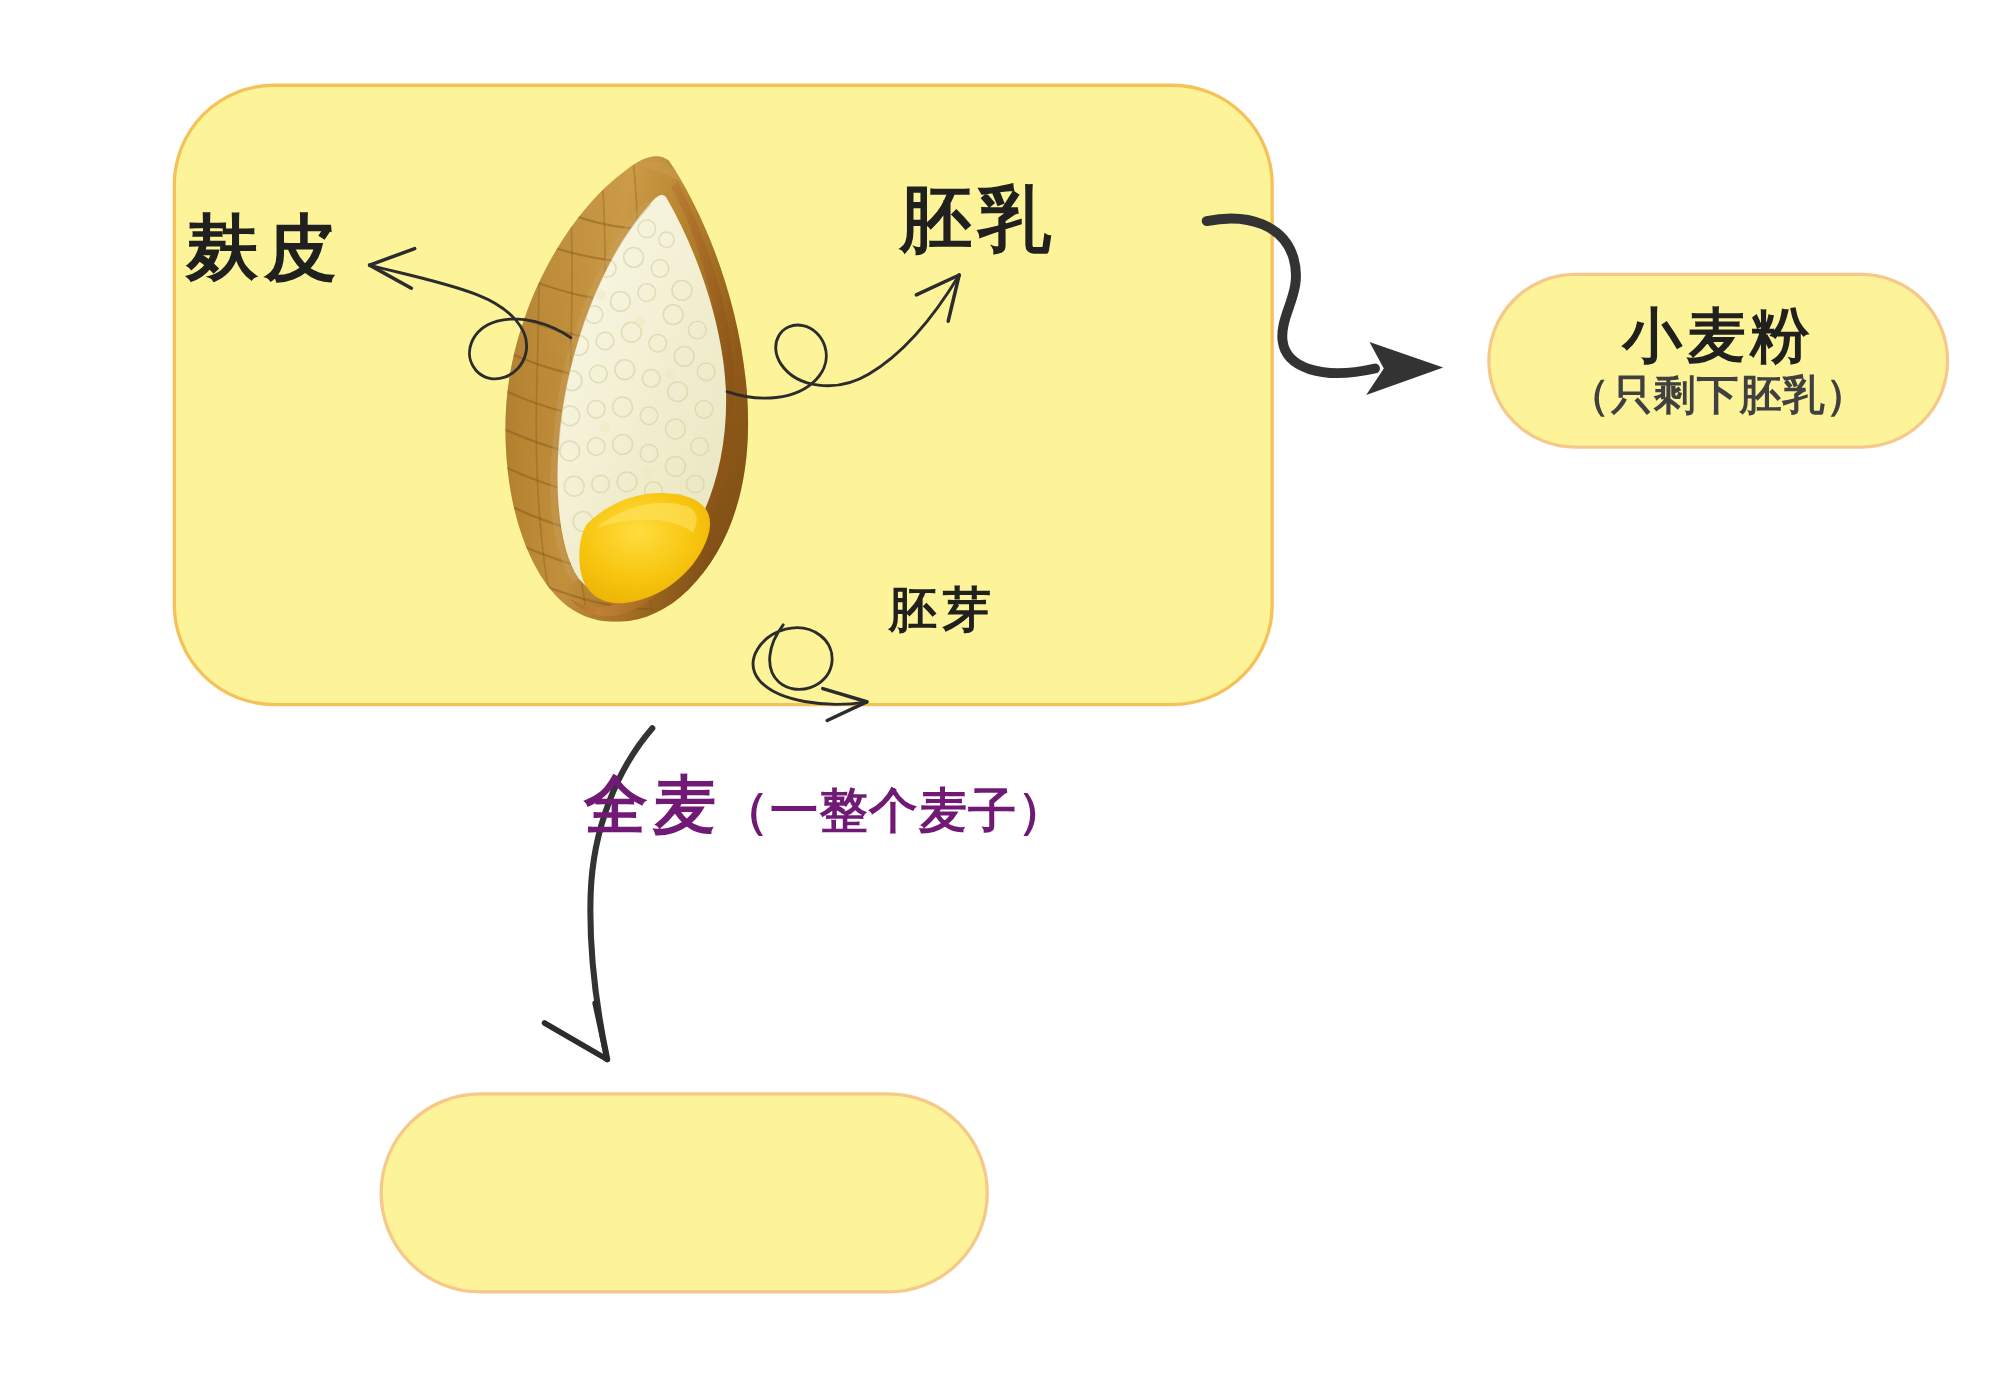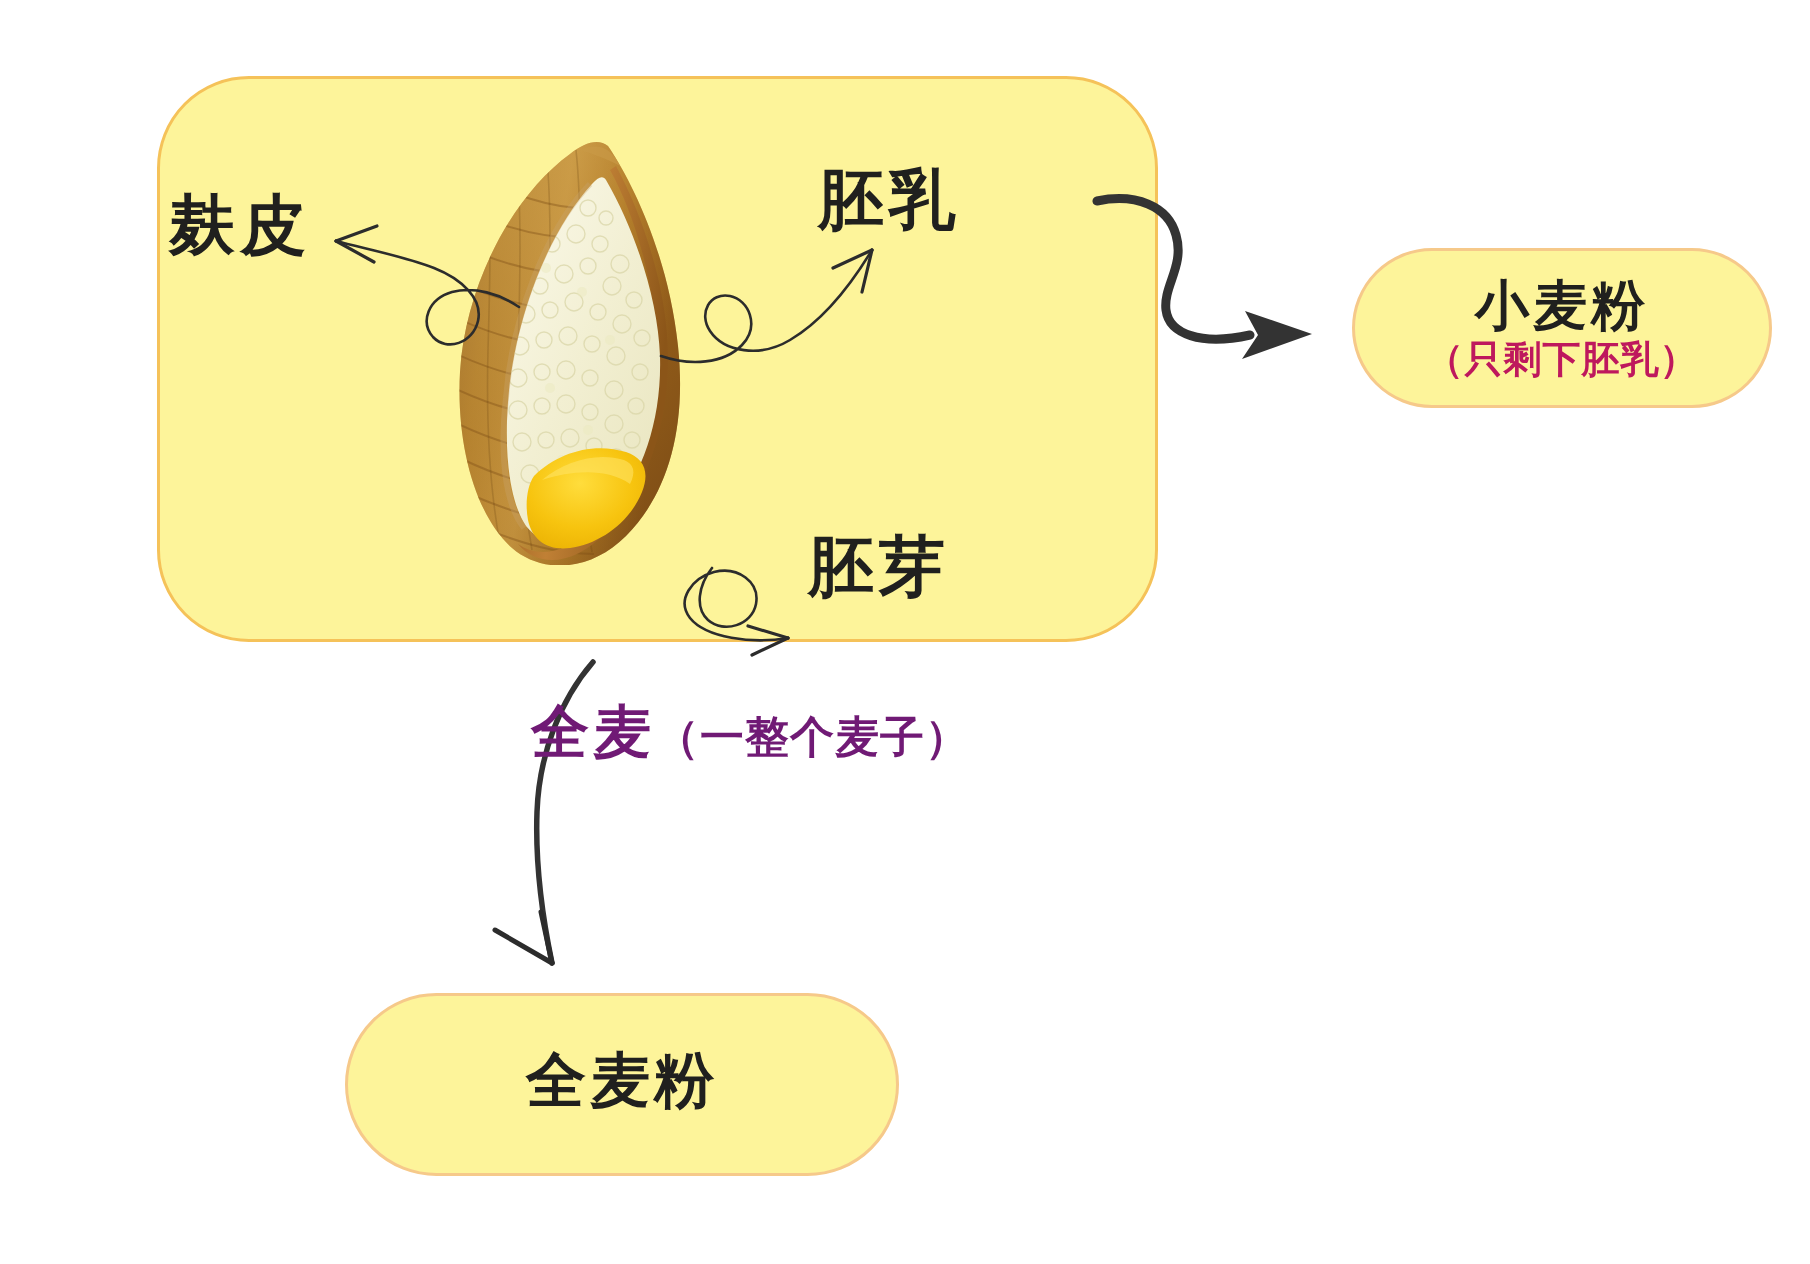--- a/index.html
+++ b/index.html
@@ -68,40 +68,40 @@
     color: #20201e;
     letter-spacing: 4px;
     line-height: 1;
   }
   .pill-flour .pill-title { font-size: 54px; margin-bottom: 8px; }
   .pill-whole .pill-title { font-size: 60px; margin-bottom: 10px; }
 
   .pill-sub {
     font-family: "DejaVu Serif", "Liberation Serif", serif;
     font-weight: bold;
-    color: #be185d;
+    color: #404040;
     letter-spacing: 1px;
     line-height: 1;
   }
   .pill-flour .pill-sub { font-size: 38px; }
   .pill-whole .pill-sub { font-size: 40px; }
 
   
   .label {
     position: absolute;
     font-family: "DejaVu Serif", "Liberation Serif", serif;
     font-weight: bold;
     color: #20201e;
     letter-spacing: 5px;
     line-height: 1;
     white-space: nowrap;
   }
   .label-bran   { left: 169px; top: 192px;  font-size: 66px; }
   .label-endo   { left: 818px; top: 166px;  font-size: 66px; }
-  .label-germ   { left: 808px; top: 533px;  font-size: 66px; }
+  .label-germ   { left: 808px; top: 533px;  font-size: 44px; }
 
   .label-wholewheat {
     position: absolute;
     left: 531px;
     top: 703px;
     white-space: nowrap;
     font-family: "DejaVu Serif", "Liberation Serif", serif;
     font-weight: bold;
     color: #701a75;
     line-height: 1;
@@ -389,16 +389,15 @@
   <div class="label-wholewheat">
     <span class="ww-main">全麦</span><span class="ww-paren">（一整个麦子）</span>
   </div>
 
   <div class="pill pill-flour">
     <div class="pill-title">小麦粉</div>
     <div class="pill-sub">（只剩下胚乳）</div>
   </div>
 
   <div class="pill pill-whole">
-    <div class="pill-title">全麦粉</div>
   </div>
 
 </div>
 
 </body></html>

